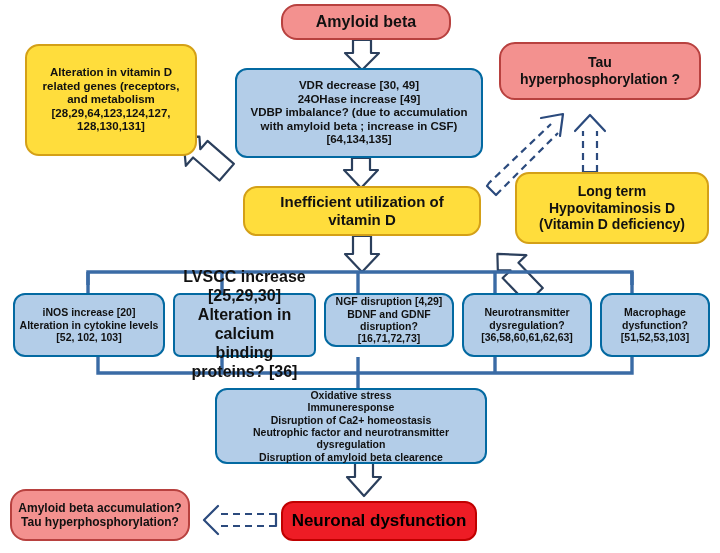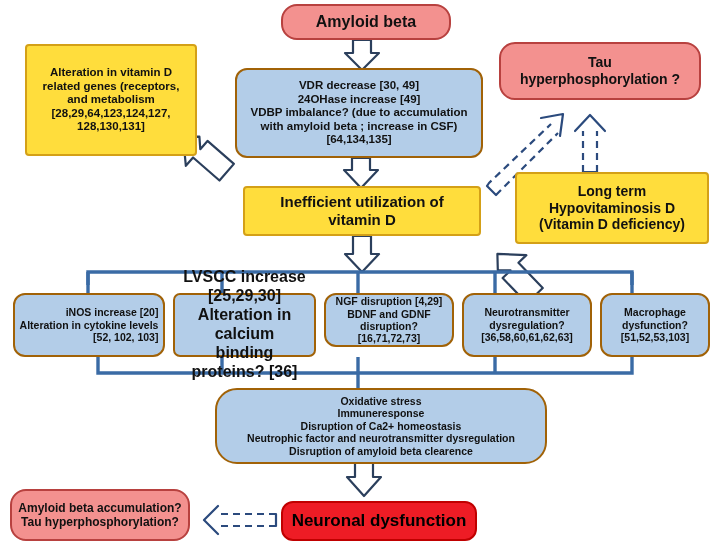--- a/index.html
+++ b/index.html
@@ -22,25 +22,25 @@
     z-index:5;
   }
   .pink{
     background:#f3918f;
     border:2px solid #b8413f;
     border-radius:16px;
   }
   .yellow{
     background:#ffdd3c;
     border:2px solid #d4a017;
-    border-radius:4px;
+    border-radius:14px;
   }
   .blue{
     background:#b3cde8;
-    border:2px solid #a16207;
+    border:2px solid #0369a1;
     border-radius:12px;
   }
   .red{
     background:#ee1c25;
     border:2px solid #c00000;
     border-radius:12px;
   }
   svg{position:absolute;left:0;top:0;overflow:visible;}
   .blockarrow{fill:#ffffff;stroke:#2b3f5c;stroke-width:2.2;stroke-linejoin:round;}
   .dasharrow{fill:none;stroke:#2b4a7d;stroke-width:2.2;stroke-dasharray:7 5;stroke-linejoin:round;}
@@ -135,21 +135,21 @@
 
   <div class="node yellow" style="left:515px;top:172px;width:194px;height:72px;font-size:14px;">
     <div>
       <div>Long term</div>
       <div>Hypovitaminosis D</div>
       <div>(Vitamin D deficiency)</div>
     </div>
   </div>
 
   <div class="node blue" style="left:13px;top:293px;width:152px;height:64px;font-size:10.5px;">
-    <div style="padding:0 2px;text-align:right;">
+    <div style="padding:0 2px;">
       <div>iNOS increase [20]</div>
       <div>Alteration in cytokine levels</div>
       <div>[52, 102, 103]</div>
     </div>
   </div>
 
   <div class="node blue" style="left:173px;top:293px;width:143px;height:64px;font-size:16px;border-radius:7px;">
     <div style="padding:0 3px;">
       <div>LVSCC increase</div>
       <div>[25,29,30]</div>
@@ -176,21 +176,21 @@
   </div>
 
   <div class="node blue" style="left:600px;top:293px;width:110px;height:64px;font-size:10.5px;">
     <div style="padding:0 3px;">
       <div>Macrophage</div>
       <div>dysfunction?</div>
       <div>[51,52,53,103]</div>
     </div>
   </div>
 
-  <div class="node blue" style="left:215px;top:388px;width:332px;height:76px;font-size:10.5px;border-radius:22px;">
+  <div class="node blue" style="left:215px;top:388px;width:272px;height:76px;font-size:10.5px;">
     <div style="padding:0 4px;">
       <div>Oxidative stress</div>
       <div>Immuneresponse</div>
       <div>Disruption of Ca2+ homeostasis</div>
       <div>Neutrophic factor and neurotransmitter dysregulation</div>
       <div>Disruption of amyloid beta clearence</div>
     </div>
   </div>
 
   <div class="node red" style="left:281px;top:501px;width:196px;height:40px;font-size:17px;color:#000000;">

